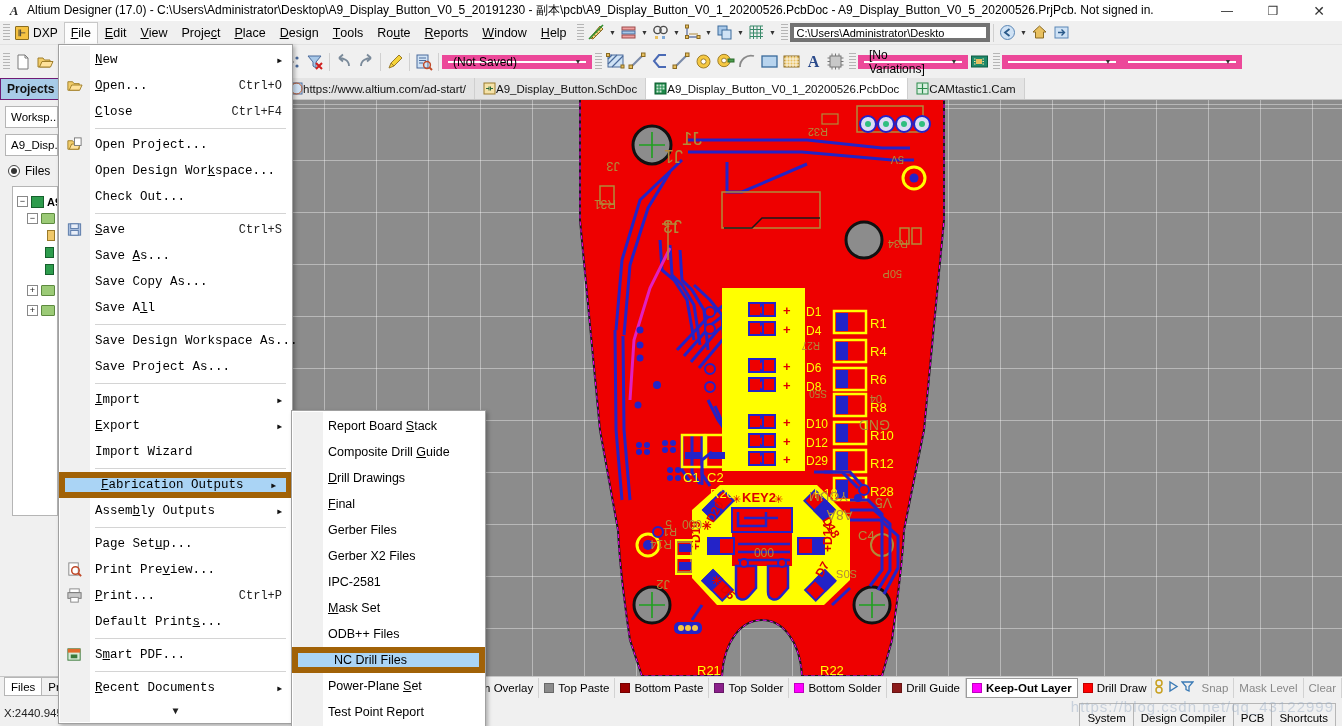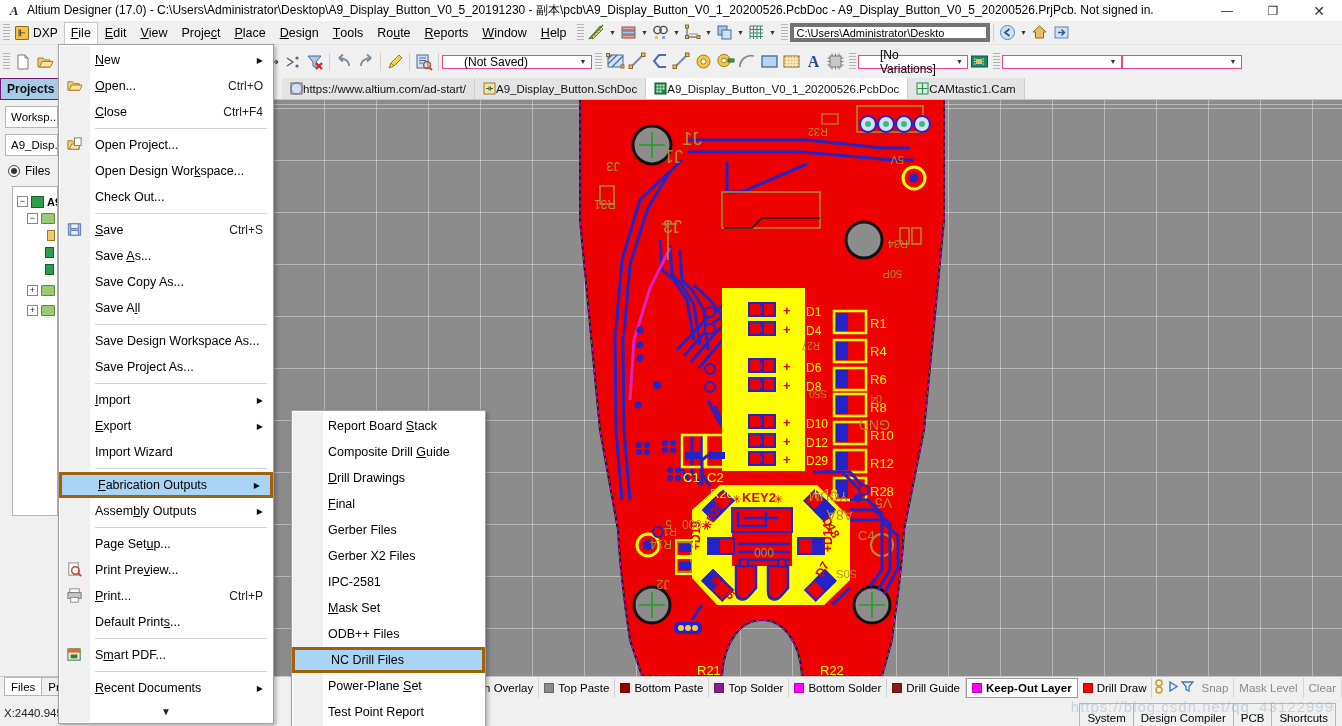--- a/index.html
+++ b/index.html
@@ -72,23 +72,23 @@
     font-size:11px; line-height:16px; color:#000; white-space:nowrap; overflow:hidden;
     display:flex; align-items:center;
   }
 
   
   .toolbar2 {
     position:absolute; left:0; top:45px; width:1342px; height:33px;
     background:#f0f0f0; display:flex; align-items:center;
   }
   .combo {
-    height:14px; background:#fff; border:1px solid #ec4899;
+    height:14px; background:#fff; border:6px solid #ec4899;
     display:flex; align-items:center; justify-content:space-between;
-    font-size:12px; color:#000; padding-left:21px;
+    font-size:12px; color:#000; padding-left:5px;
   }
   .combo .cb-arrow {
     width:16px; height:19px; display:flex; align-items:center; justify-content:center;
     font-size:7px; color:#333;
   }
 
   
   .doctabs {
     position:absolute; left:0; top:78px; width:1342px; height:22px;
     background:#f0f0f0; display:flex; align-items:flex-end;
@@ -159,21 +159,21 @@
     box-shadow: 2px 2px 4px rgba(0,0,0,.28); z-index:100;
     font-size:12.5px; color:#000; padding:2px 0;
   }
   .dropdown .gutter {
     position:absolute; left:1px; top:1px; bottom:1px; width:30px; background:#f0f0f0;
   }
   .mrow {
     position:relative; display:flex; align-items:center; height:26px;
     padding-left:36px; padding-right:10px; white-space:nowrap;
   }
-  .mrow.sel { background:#aad4f5; border:3px solid #a16207; }
+  .mrow.sel { background:#aad4f5; border:6px solid #a16207; }
   .mrow .lbl { flex:1; }
   .mrow .sc { color:#222; padding-left:22px; font-size:12px;}
   .mrow .sub { font-size:8px; color:#111; padding-left:16px;}
   .mrow .mico { position:absolute; left:7px; top:4px; width:18px; height:18px; }
   .msep { height:1px; background:#d4d4d4; margin:3px 6px 3px 36px; }
   .scrolldown {
     height:20px; display:flex; align-items:center; justify-content:center;
     font-size:10px; color:#222;
   }
 
@@ -956,21 +956,21 @@
         <span class="texp">+</span>
         <span class="folder"></span>
       </div>
       <div class="tnode" style="padding-left:12px;margin-top:3px">
         <span class="texp">+</span>
         <span class="folder"></span>
       </div>
     </div>
   </div>
 
-  <div class="dropdown" id="file-menu" style="left:58px; top:44px; width:216px;">
+  <div class="dropdown" id="file-menu" style="left:58px; top:44px; width:235px;font-family:Liberation Mono, monospace;">
     <div class="gutter"></div>
     <div id="file-menu-rows" style="position:relative;">
         <div class="mrow">
           <span class="lbl"><u>N</u>ew</span>
           <span class="sub">▶</span>
         </div>
         <div class="mrow">
           <span class="mico"><svg width="17" height="17" viewBox="0 0 18 18">
               <path d="M2 5 H7 L8.5 7 H14 V14 H2 Z" fill="#f2cd6a" stroke="#a07f2a"></path>
               <path d="M3.5 14 L6 8.5 H17 L14.5 14 Z" fill="#ffe29b" stroke="#a07f2a"></path>

